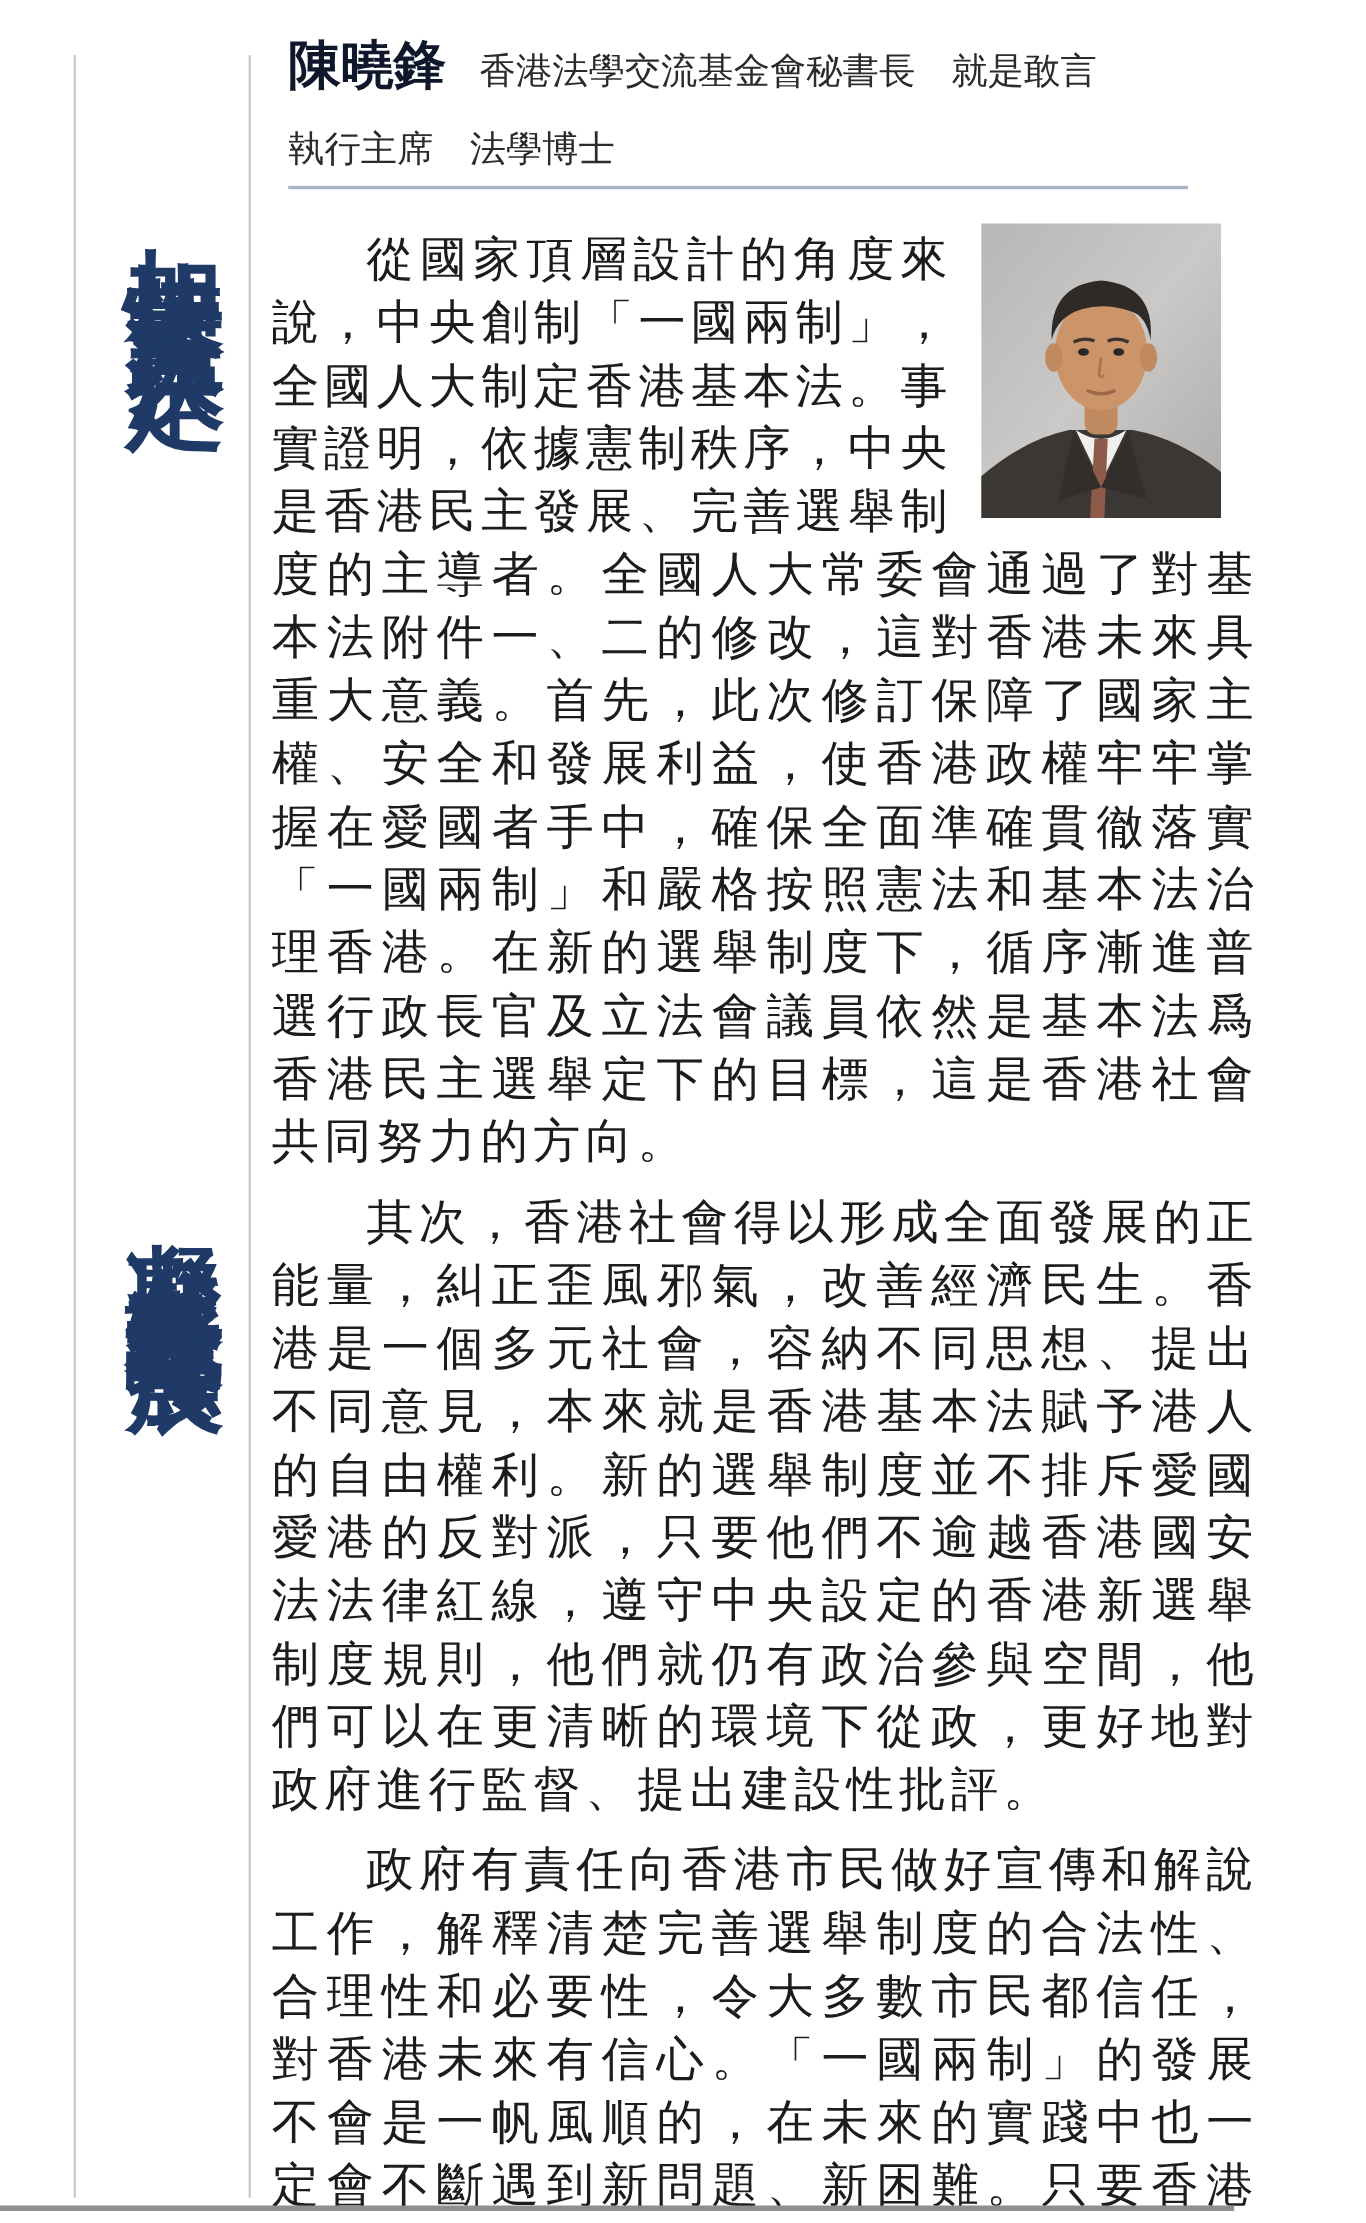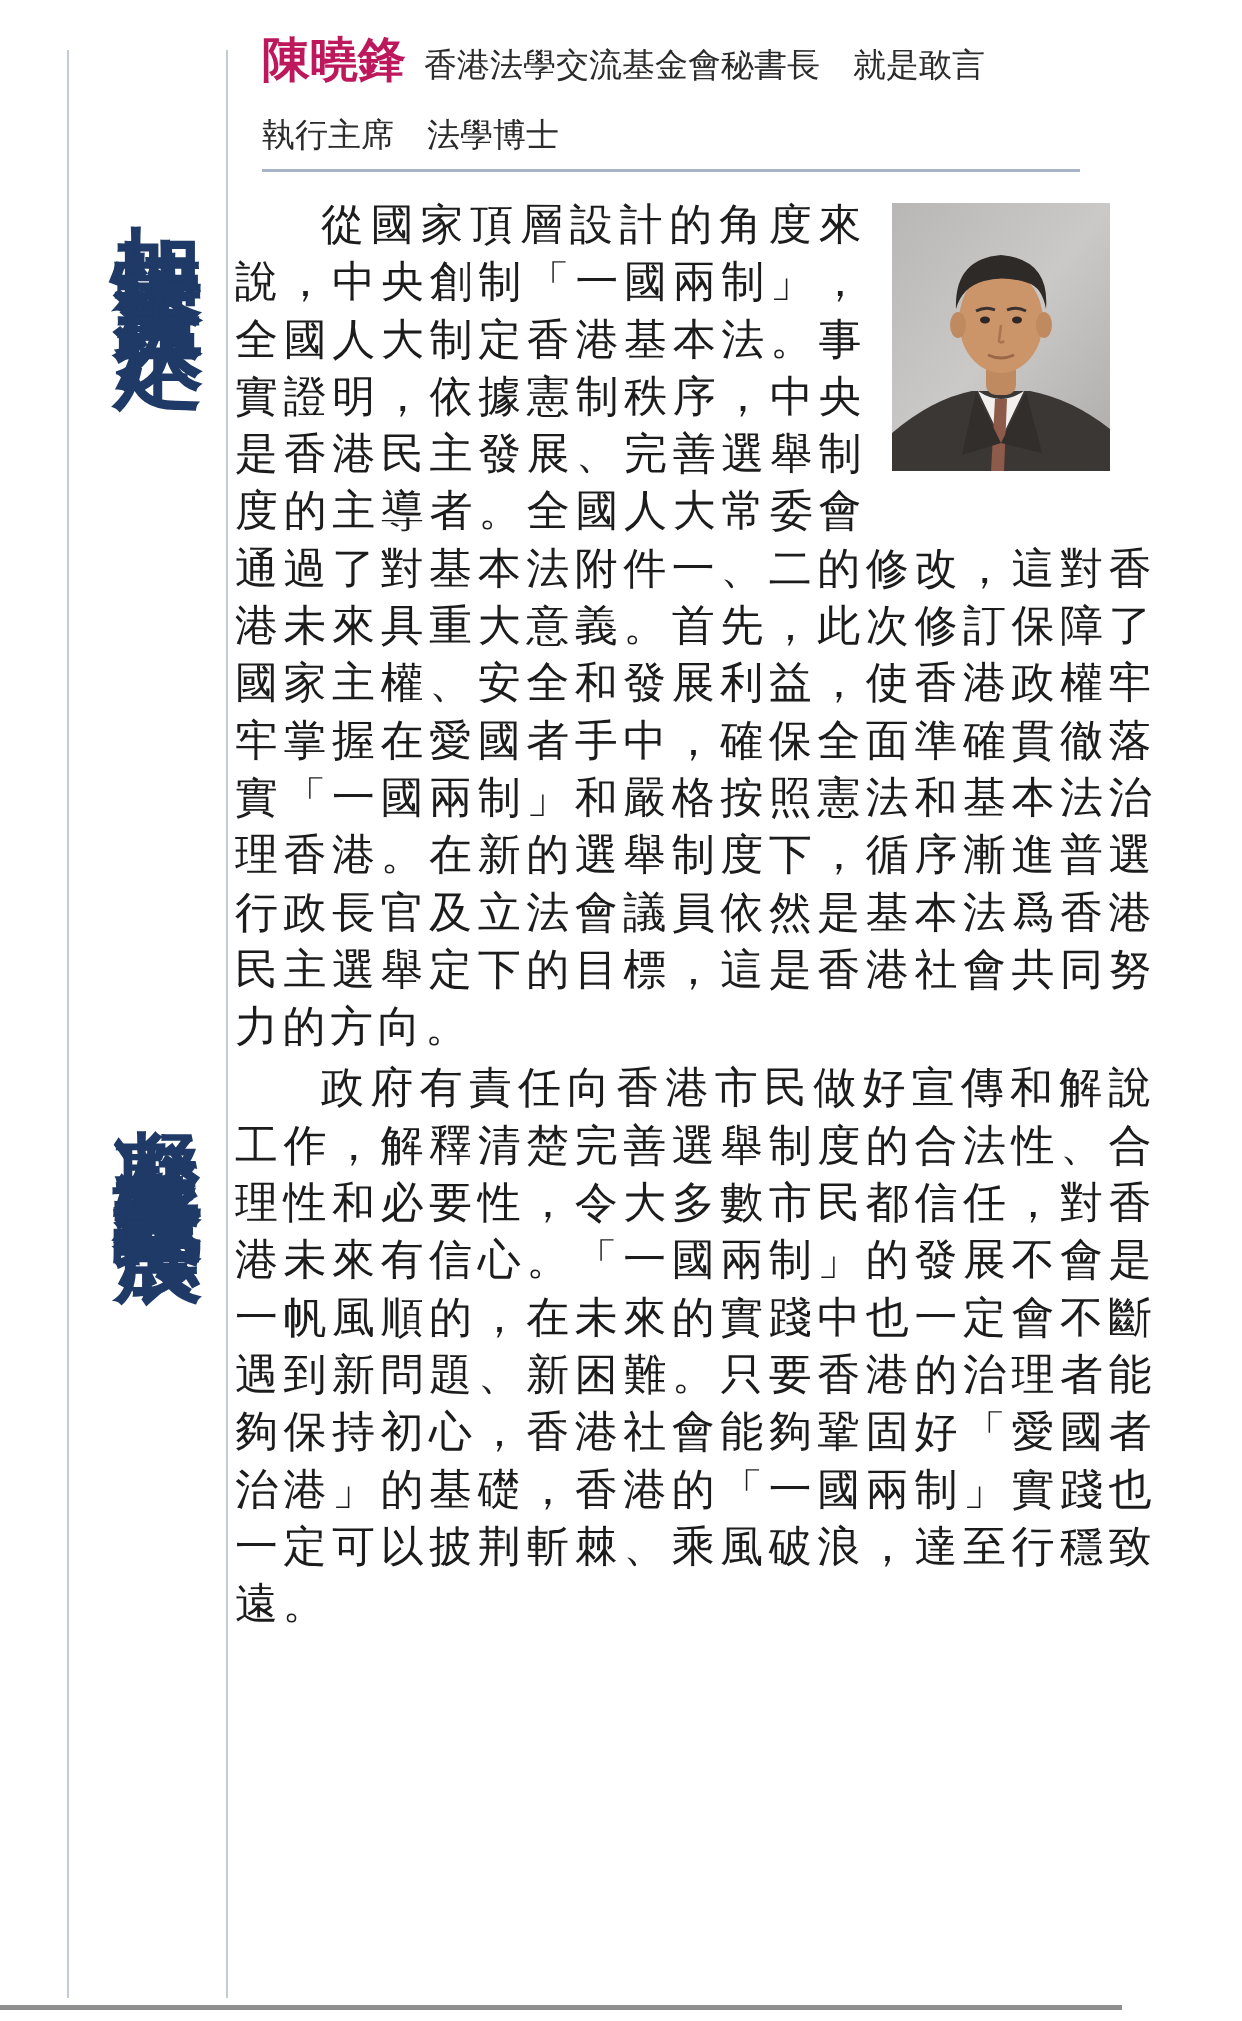--- a/index.html
+++ b/index.html
@@ -41,24 +41,24 @@
   
   .byline {
     position: absolute;
     left: 262px; top: 28px;
     width: 920px;
     font-family: "Liberation Sans", sans-serif;
     color: #2b2b2b;
     line-height: 64px;
   }
   .byline .author {
-    color: #be185d;
+    color: #0f172a;
     font-weight: bold;
     font-size: 48px;
-    margin-right: 18px;
+    margin-right: 30px;
   }
   .byline .title { font-size: 33px; }
 
   .divider {
     position: absolute;
     left: 262px; top: 169px;
     width: 818px; height: 3px;
     background: #a9b2c7;
   }
 
@@ -67,21 +67,21 @@
     position: absolute;
     left: 231px; top: 192px;
     width: 929px;
     font-family: "Liberation Serif", "DejaVu Serif", serif;
     font-size: 43px;
     line-height: 57.3px;
     letter-spacing: 4.5px;
     text-align: justify;
     color: #1c1c1c;
   }
-  .article p { margin: 4px; padding: 0; text-indent: 2em; }
+  .article p { margin: 16px; padding: 0; text-indent: 2em; }
 
   .photo {
     float: right;
     width: 218px; height: 268px;
     margin: 11px 50px 16px 26px;
   }
   .photo svg { display: block; width: 100%; height: 100%; }
 
   
   .bottom-rule {
@@ -144,18 +144,19 @@
         <path d="M84 108 Q94 103 103 107" stroke="#3a3230" stroke-width="3" fill="none"></path>
         <path d="M115 107 Q124 103 134 108" stroke="#3a3230" stroke-width="3" fill="none"></path>
         <ellipse cx="93" cy="117" rx="5" ry="3.4" fill="#2c2624"></ellipse>
         <ellipse cx="125" cy="117" rx="5" ry="3.4" fill="#2c2624"></ellipse>
 
         <path d="M109 122 L107 138 Q109 141 112 138" stroke="#a9744e" stroke-width="2.5" fill="none"></path>
         <path d="M96 152 Q109 158 122 152" stroke="#9a6848" stroke-width="3" fill="none"></path>
       </svg>
     </div>
     <p>從國家頂層設計的角度來說，中央創制「一國兩制」，全國人大制定香港基本法。事實證明，依據憲制秩序，中央是香港民主發展、完善選舉制度的主導者。全國人大常委會通過了對基本法附件一、二的修改，這對香港未來具重大意義。首先，此次修訂保障了國家主權、安全和發展利益，使香港政權牢牢掌握在愛國者手中，確保全面準確貫徹落實「一國兩制」和嚴格按照憲法和基本法治理香港。在新的選舉制度下，循序漸進普選行政長官及立法會議員依然是基本法爲香港民主選舉定下的目標，這是香港社會共同努力的方向。</p>
+    <p>其次，香港社會得以形成全面發展的正能量，糾正歪風邪氣，改善經濟民生。香港是一個多元社會，容納不同思想、提出不同意見，本來就是香港基本法賦予港人的自由權利。新的選舉制度並不排斥愛國愛港的反對派，只要他們不逾越香港國安法法律紅線，遵守中央設定的香港新選舉制度規則，他們就仍有政治參與空間，他們可以在更清晰的環境下從政，更好地對政府進行監督、提出建設性批評。</p>
     <p>政府有責任向香港市民做好宣傳和解說工作，解釋清楚完善選舉制度的合法性、合理性和必要性，令大多數市民都信任，對香港未來有信心。「一國兩制」的發展不會是一帆風順的，在未來的實踐中也一定會不斷遇到新問題、新困難。只要香港的治理者能夠保持初心，香港社會能夠鞏固好「愛國者治港」的基礎，香港的「一國兩制」實踐也一定可以披荆斬棘、乘風破浪，達至行穩致遠。</p>
   </div>
 
   <div class="bottom-rule"></div>
 
 </div>
 
 </body></html>

